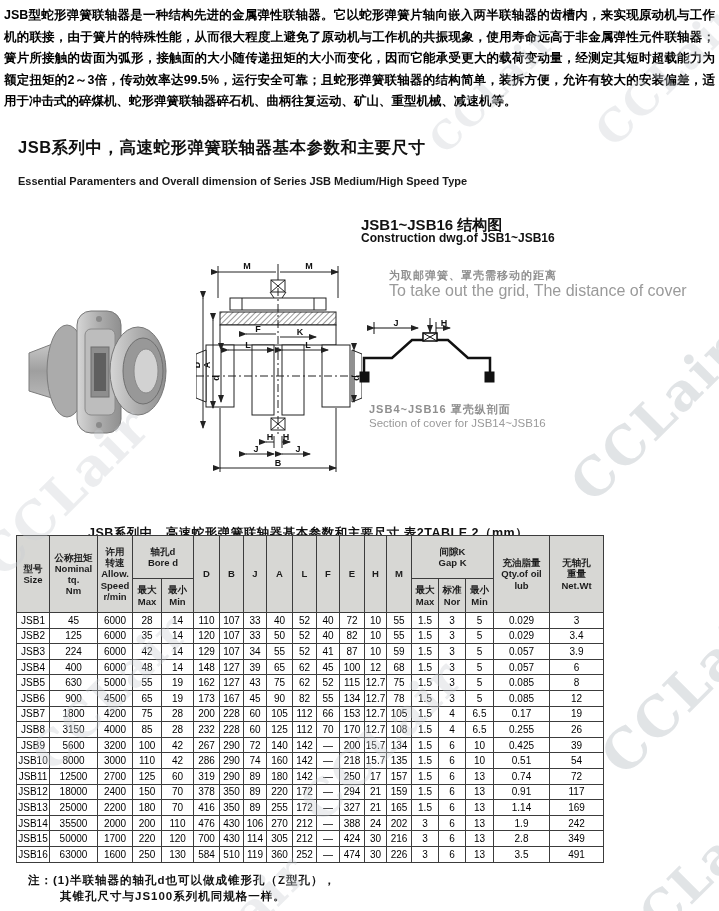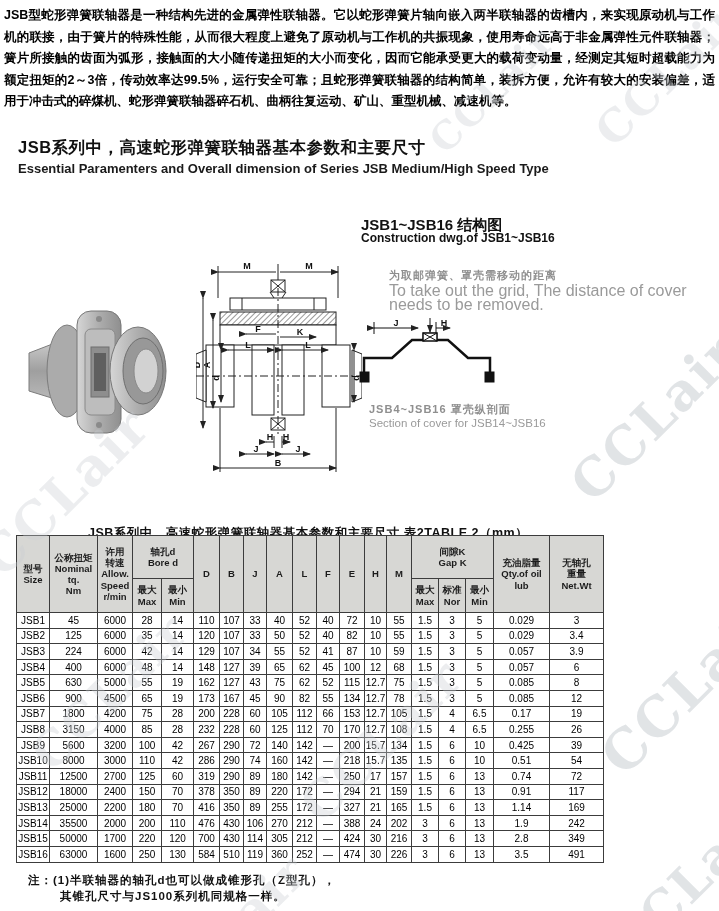--- a/index.html
+++ b/index.html
@@ -20,21 +20,21 @@
   }
   .wm.light{opacity:.35;}
   
   .intro{
     left:4px;top:5px;width:711px;z-index:1;
     font-size:12.5px;font-weight:bold;line-height:21.5px;
     text-align:justify;color:#000;
   }
   
   .sec-title-zh{left:18px;top:137px;font-size:16.5px;font-weight:bold;letter-spacing:.5px;}
-  .sec-title-en{left:18px;top:161px;font-size:13px;font-weight:bold;color:#1a1a1a;}
+  .sec-title-en{left:18px;top:175px;font-size:11px;font-weight:bold;color:#1a1a1a;}
   
   .con-title-zh{left:361px;top:216px;font-size:15px;font-weight:bold;}
   .con-title-en{left:361px;top:231px;font-size:12px;font-weight:bold;}
   .con-note-zh{left:389px;top:268px;font-size:11px;font-weight:bold;color:#8f8f8f;letter-spacing:1px;text-align:right;}
   .con-note-en{left:389px;top:284px;font-size:16px;color:#9a9a9a;line-height:14px;}
   .cover-cap-zh{left:369px;top:402px;font-size:11px;font-weight:bold;color:#8f8f8f;letter-spacing:1px;}
   .cover-cap-en{left:369px;top:417px;font-size:11.5px;color:#9a9a9a;}
   
   .tbl-title{left:88px;top:502px;font-size:12.5px;font-weight:bold;letter-spacing:.5px;margin-top:23px;}
   table.data{
@@ -75,21 +75,20 @@
 <div class="abs intro">JSB型蛇形弹簧联轴器是一种结构先进的金属弹性联轴器。它以蛇形弹簧片轴向嵌入两半联轴器的齿槽内，来实现原动机与工作机的联接，由于簧片的特殊性能，从而很大程度上避免了原动机与工作机的共振现象，使用寿命远高于非金属弹性元件联轴器；簧片所接触的齿面为弧形，接触面的大小随传递扭矩的大小而变化，因而它能承受更大的载荷变动量，经测定其短时超载能力为额定扭矩的2～3倍，传动效率达99.5%，运行安全可靠；且蛇形弹簧联轴器的结构简单，装拆方便，允许有较大的安装偏差，适用于冲击式的碎煤机、蛇形弹簧联轴器碎石机、曲柄往复运动、矿山、重型机械、减速机等。</div>
 
 <div class="abs sec-title-zh">JSB系列中，高速蛇形弹簧联轴器基本参数和主要尺寸</div>
 <div class="abs sec-title-en">Essential Paramenters and Overall dimension of Series JSB Medium/High  Speed Type</div>
 
 <div class="abs con-title-zh">JSB1~JSB16 结构图</div>
 <div class="abs con-title-en">Construction dwg.of JSB1~JSB16</div>
 <div class="abs con-note-zh">为取邮弹簧、罩壳需移动的距离</div>
 <div class="abs con-note-en">
   <span style="display:block">To take out the grid, The distance of cover</span>
-  <span style="display:block">needs to be removed.</span>
 </div>
 
 <svg style="left:25px;top:295px;" width="158" height="150" viewBox="0 0 158 150">
   <defs>
     <linearGradient id="g1" x1="0" y1="0" x2="0" y2="1">
       <stop offset="0" stop-color="#c9c9c9"></stop>
         <stop offset=".5" stop-color="#9f9f9f"></stop>
         <stop offset="1" stop-color="#b8b8b8"></stop>
     </linearGradient>
     <linearGradient id="g2" x1="0" y1="0" x2="1" y2="0">

